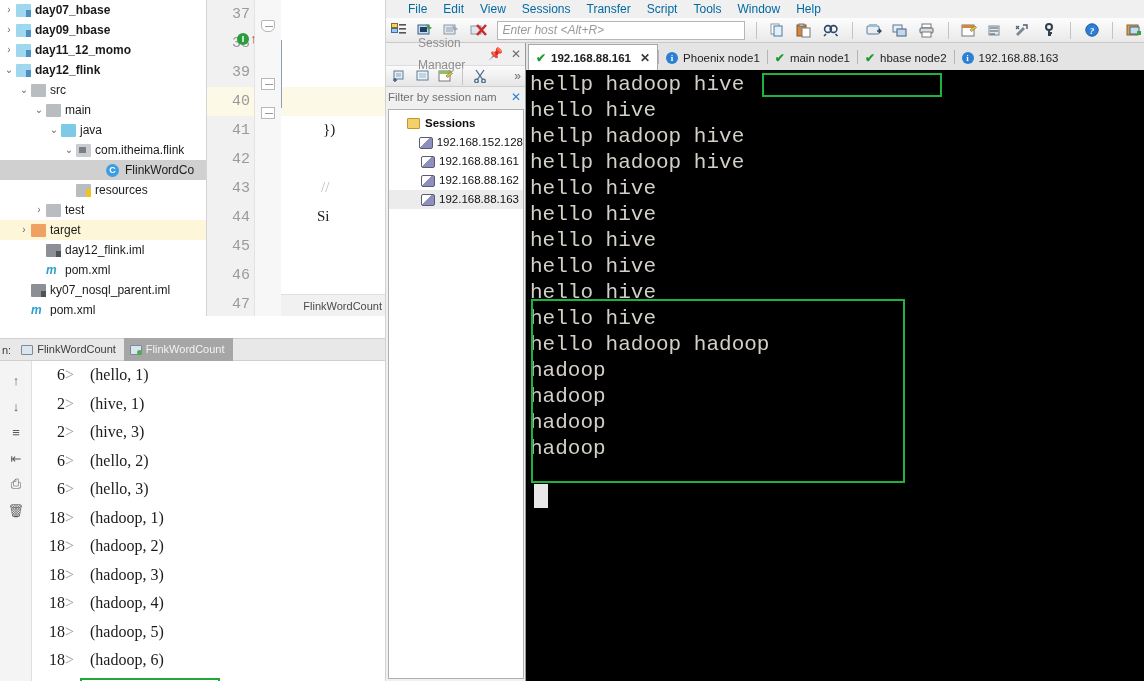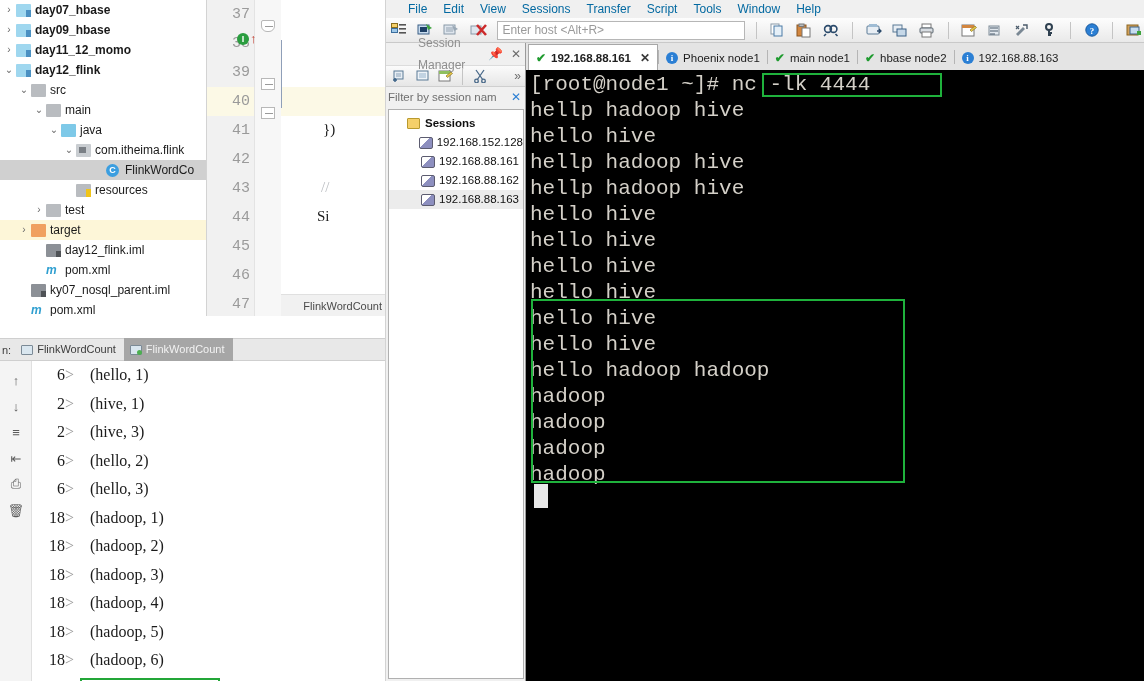--- a/index.html
+++ b/index.html
@@ -110,21 +110,21 @@
   
   .vsep { position:absolute; background:#d3d3d3; }
 
   
   #crt { position:absolute; left:386px; top:0; width:758px; height:681px; background:#f0f0f0; }
   #menubar { position:absolute; left:0; top:0; width:758px; height:18px;
              background:#f0f0f0; display:flex; align-items:center; padding-left:14px; }
   .menuitem { font-size:12px; color:#0369a1; padding:0 8px; line-height:18px; }
   #crtToolbar { position:absolute; left:0; top:18px; width:758px; height:25px;
                 background:linear-gradient(#fdfdfd,#e9e9e9); border-bottom:1px solid #c9c9c9;
-                display:flex; align-items:center; padding-left:3px; gap:7px; }
+                display:flex; align-items:center; padding-left:3px; gap:7px;font-style:italic; }
   .tbtn { width:21px; height:20px; display:flex; align-items:center; justify-content:center;
           font-size:12px; position:relative; }
   .tsep { width:1px; height:17px; background:#c4c4c4; margin:0 4px; }
   #hostbox { width:265px; height:19px; background:#ffffff; border:1px solid #b6b6b6;
              font-size:12px; color:#9a9a9a; line-height:17px; padding-left:4px; margin-left:2px; }
 
   
   #sm { position:absolute; left:0; top:43px; width:140px; height:638px; background:#f0f0f0;
         border-right:1px solid #9a9a9a; }
   #smTitle { height:22px; line-height:22px; font-size:12px; color:#8e8e8e; padding-left:3px;
@@ -599,21 +599,20 @@
           <span>hbase node2</span>
         </div>
         <div class="tdiv" style="align-self: center;"></div>
         <div class="ttab">
           <span class="tinfo">i</span>
           <span>192.168.88.163</span>
         </div>
       </div>
 
     <div id="terminal">
-        <div class="tline"><span>[root@node1 ~]# </span><span>nc -lk 4444</span></div>
         <div class="tline">hellp hadoop hive</div>
         <div class="tline">hello hive</div>
         <div class="tline">hellp hadoop hive</div>
         <div class="tline">hellp hadoop hive</div>
         <div class="tline">hello hive</div>
         <div class="tline">hello hive</div>
         <div class="tline">hello hive</div>
         <div class="tline">hello hive</div>
         <div class="tline">hello hive</div>
         <div class="tline">hello hive</div>

